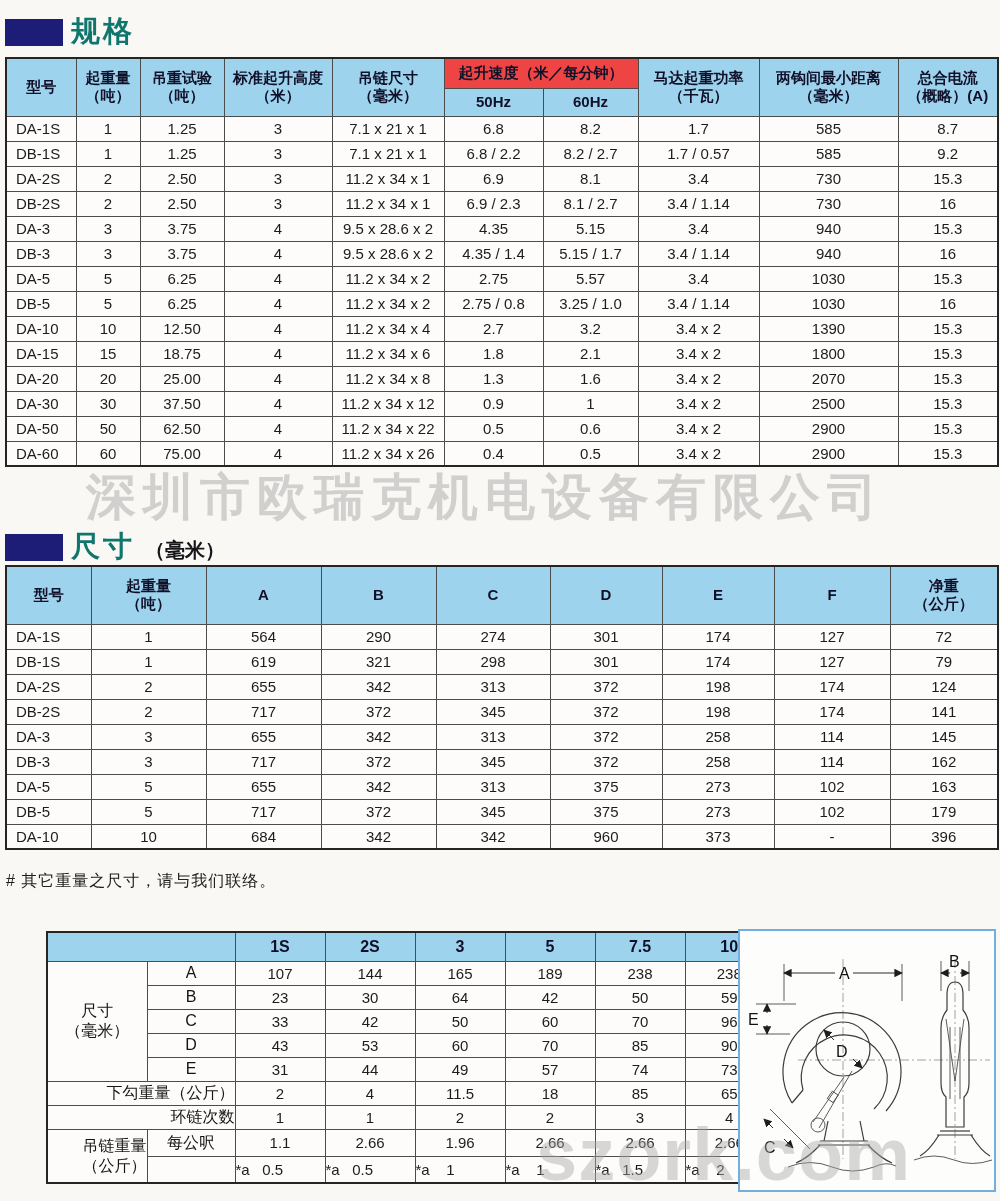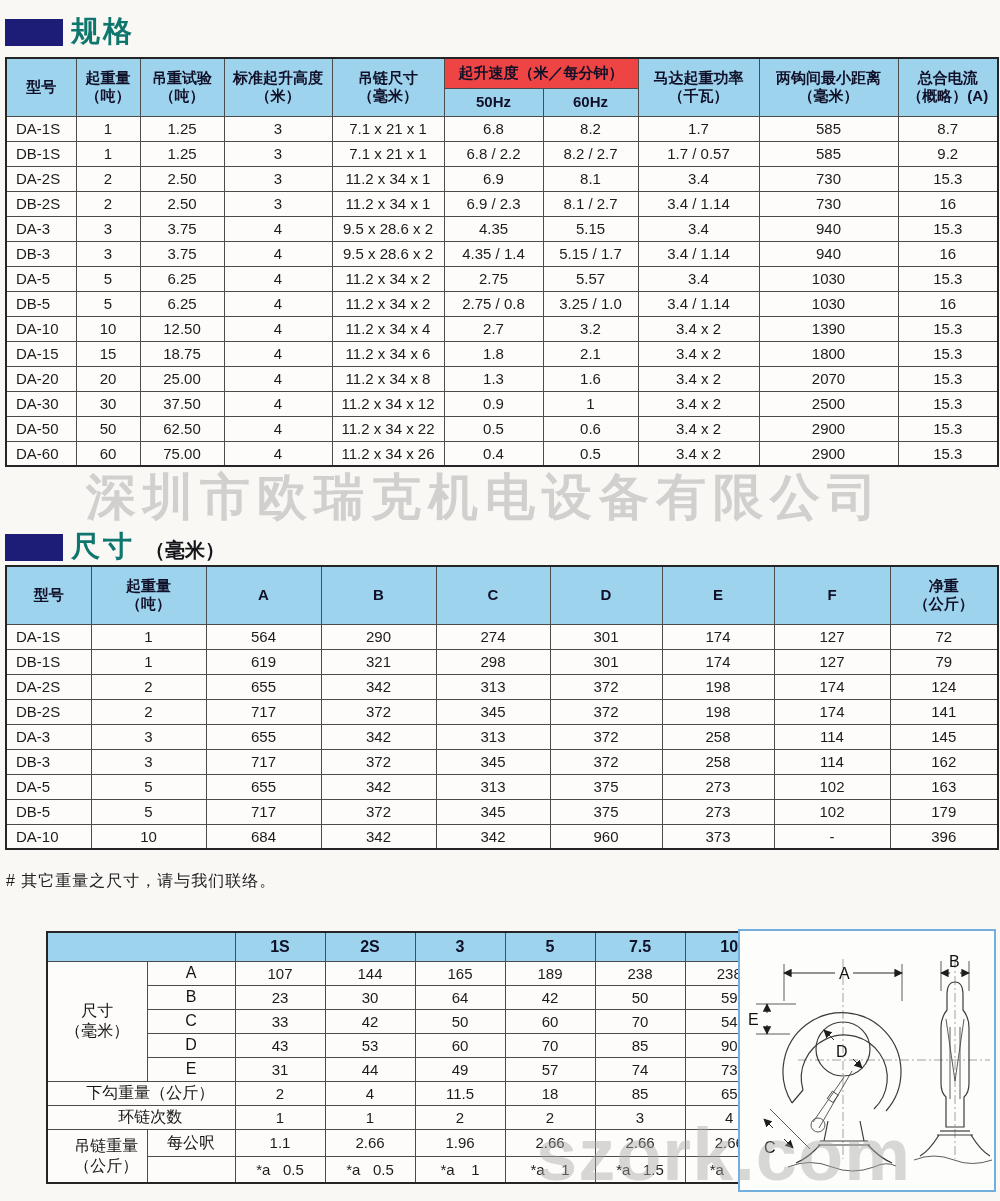--- a/index.html
+++ b/index.html
@@ -33,23 +33,23 @@
 
   .t2 { left:5px; top:565px; width:992px; }
   .t2 thead th { height:58px; }
   .t2 tbody td { height:25px; }
   .t2 tbody td:first-child { text-align:left; padding-left:9px; }
 
   .t3 { left:0; top:931px; width:727px;margin-left:46px; }
   .t3 thead th { height:29px; font-size:16px; }
   .t3 tbody td { height:24px; }
   .t3 tbody th { background:transparent; font-weight:400; font-size:16px; color:#141414; }
-  .t3 tbody th.lbl { text-align:center; padding-left:18px; }
+  .t3 tbody th.lbl { text-align:right; padding-left:18px; }
   .t3 tr.tall td, .t3 tr.tall th { height:27px; }
-  .t3 td.pre { white-space:pre; text-align:center; }
+  .t3 td.pre { white-space:pre; text-align:left; }
 
   .note { position:absolute; left:6px; top:871px; font-size:16px; color:#202020; letter-spacing:1px; }
 
   .wm1 {
     position:absolute; left:86px; top:464px; font-size:50px; font-weight:600;
     letter-spacing:7px; color:rgba(175,175,175,0.55); white-space:nowrap; z-index:5;
     pointer-events:none;
   }
   .wm2 {
     position:absolute; left:536px; top:1112px; font-size:74px; font-weight:bold;
@@ -491,21 +491,21 @@
       <td>50</td>
       <td>59</td>
     </tr>
     <tr>
       <th>C</th>
       <td>33</td>
       <td>42</td>
       <td>50</td>
       <td>60</td>
       <td>70</td>
-      <td>54</td>
+      <td>96</td>
     </tr>
     <tr>
       <th>D</th>
       <td>43</td>
       <td>53</td>
       <td>60</td>
       <td>70</td>
       <td>85</td>
       <td>90</td>
     </tr>

